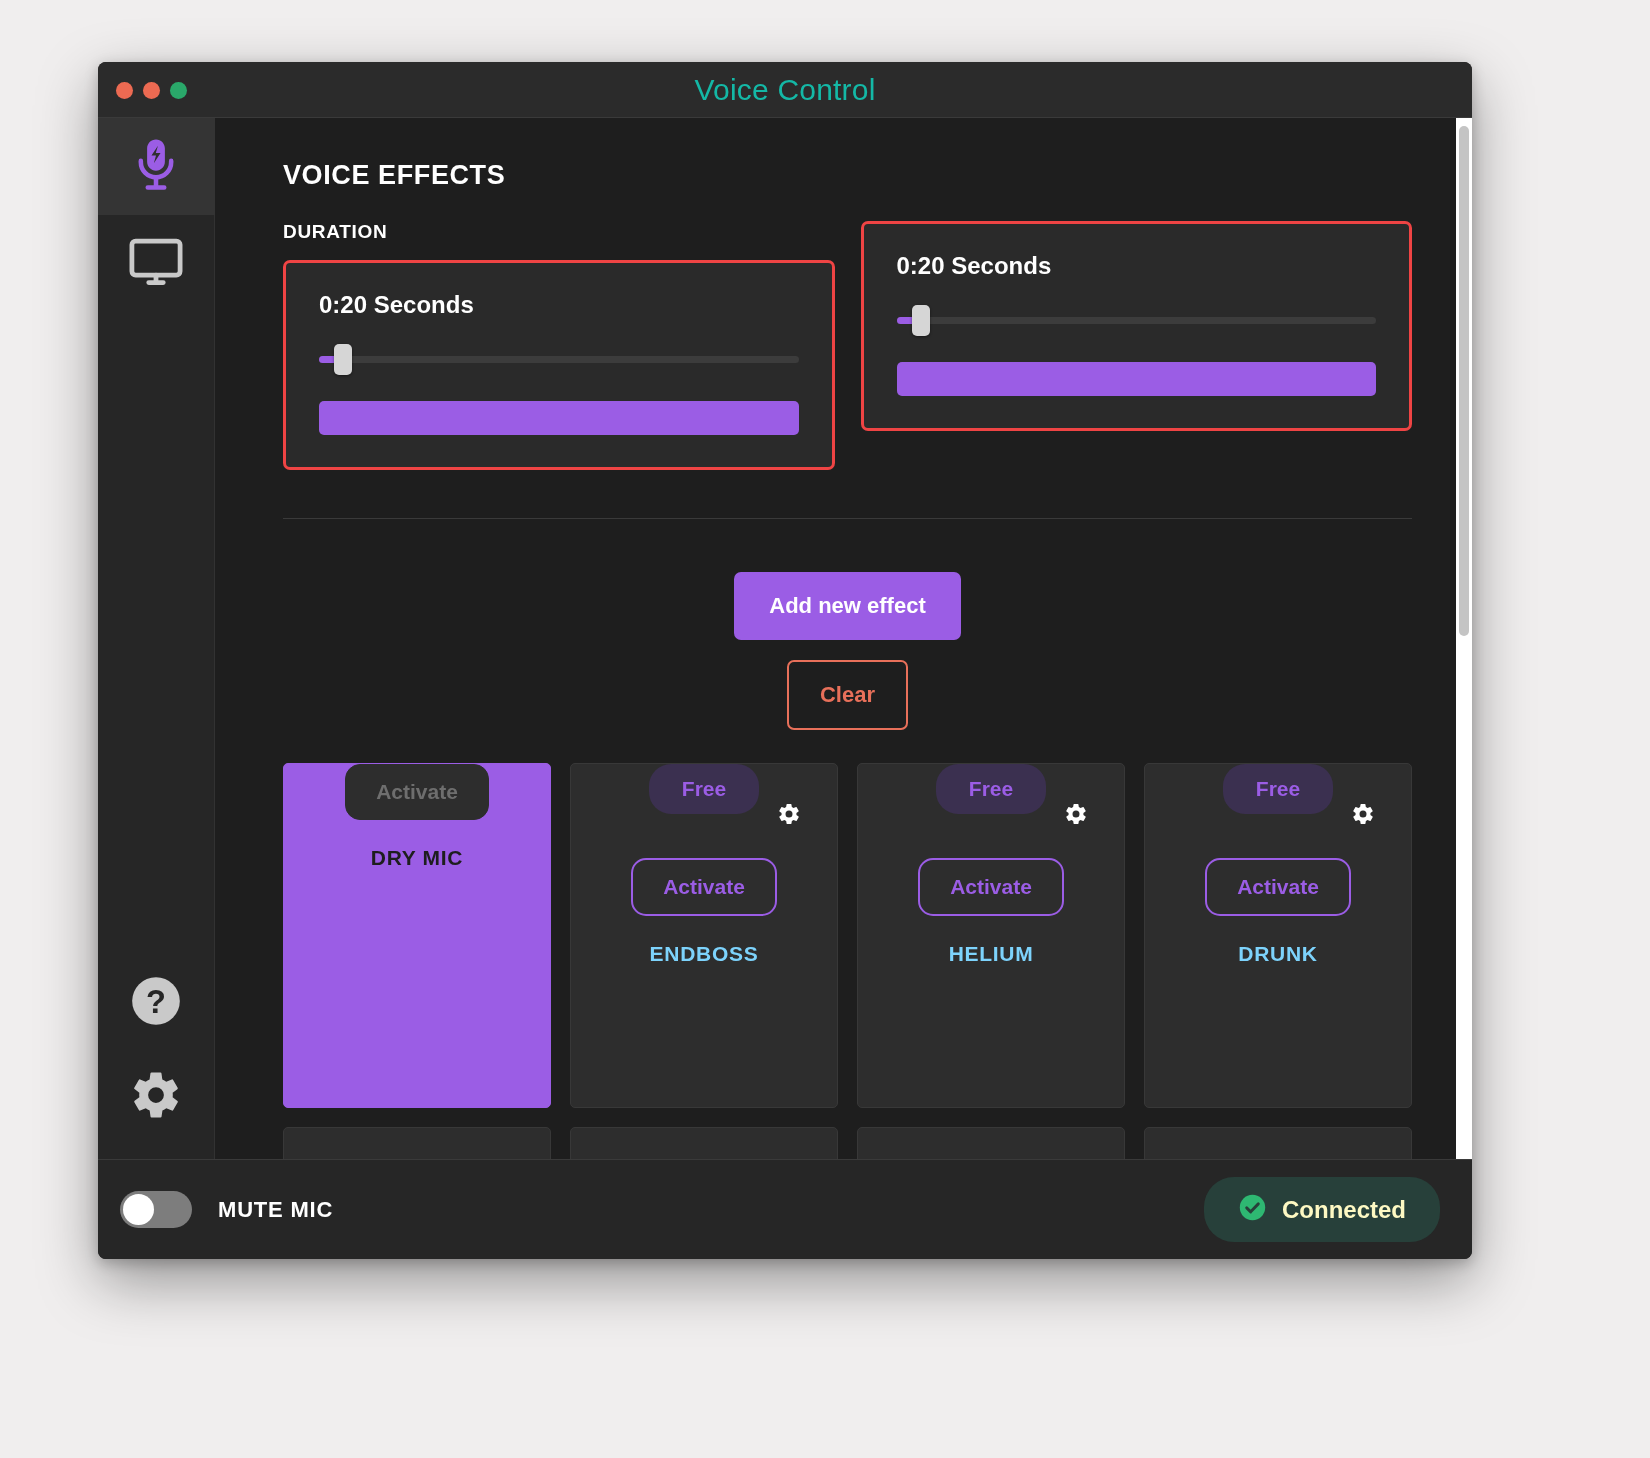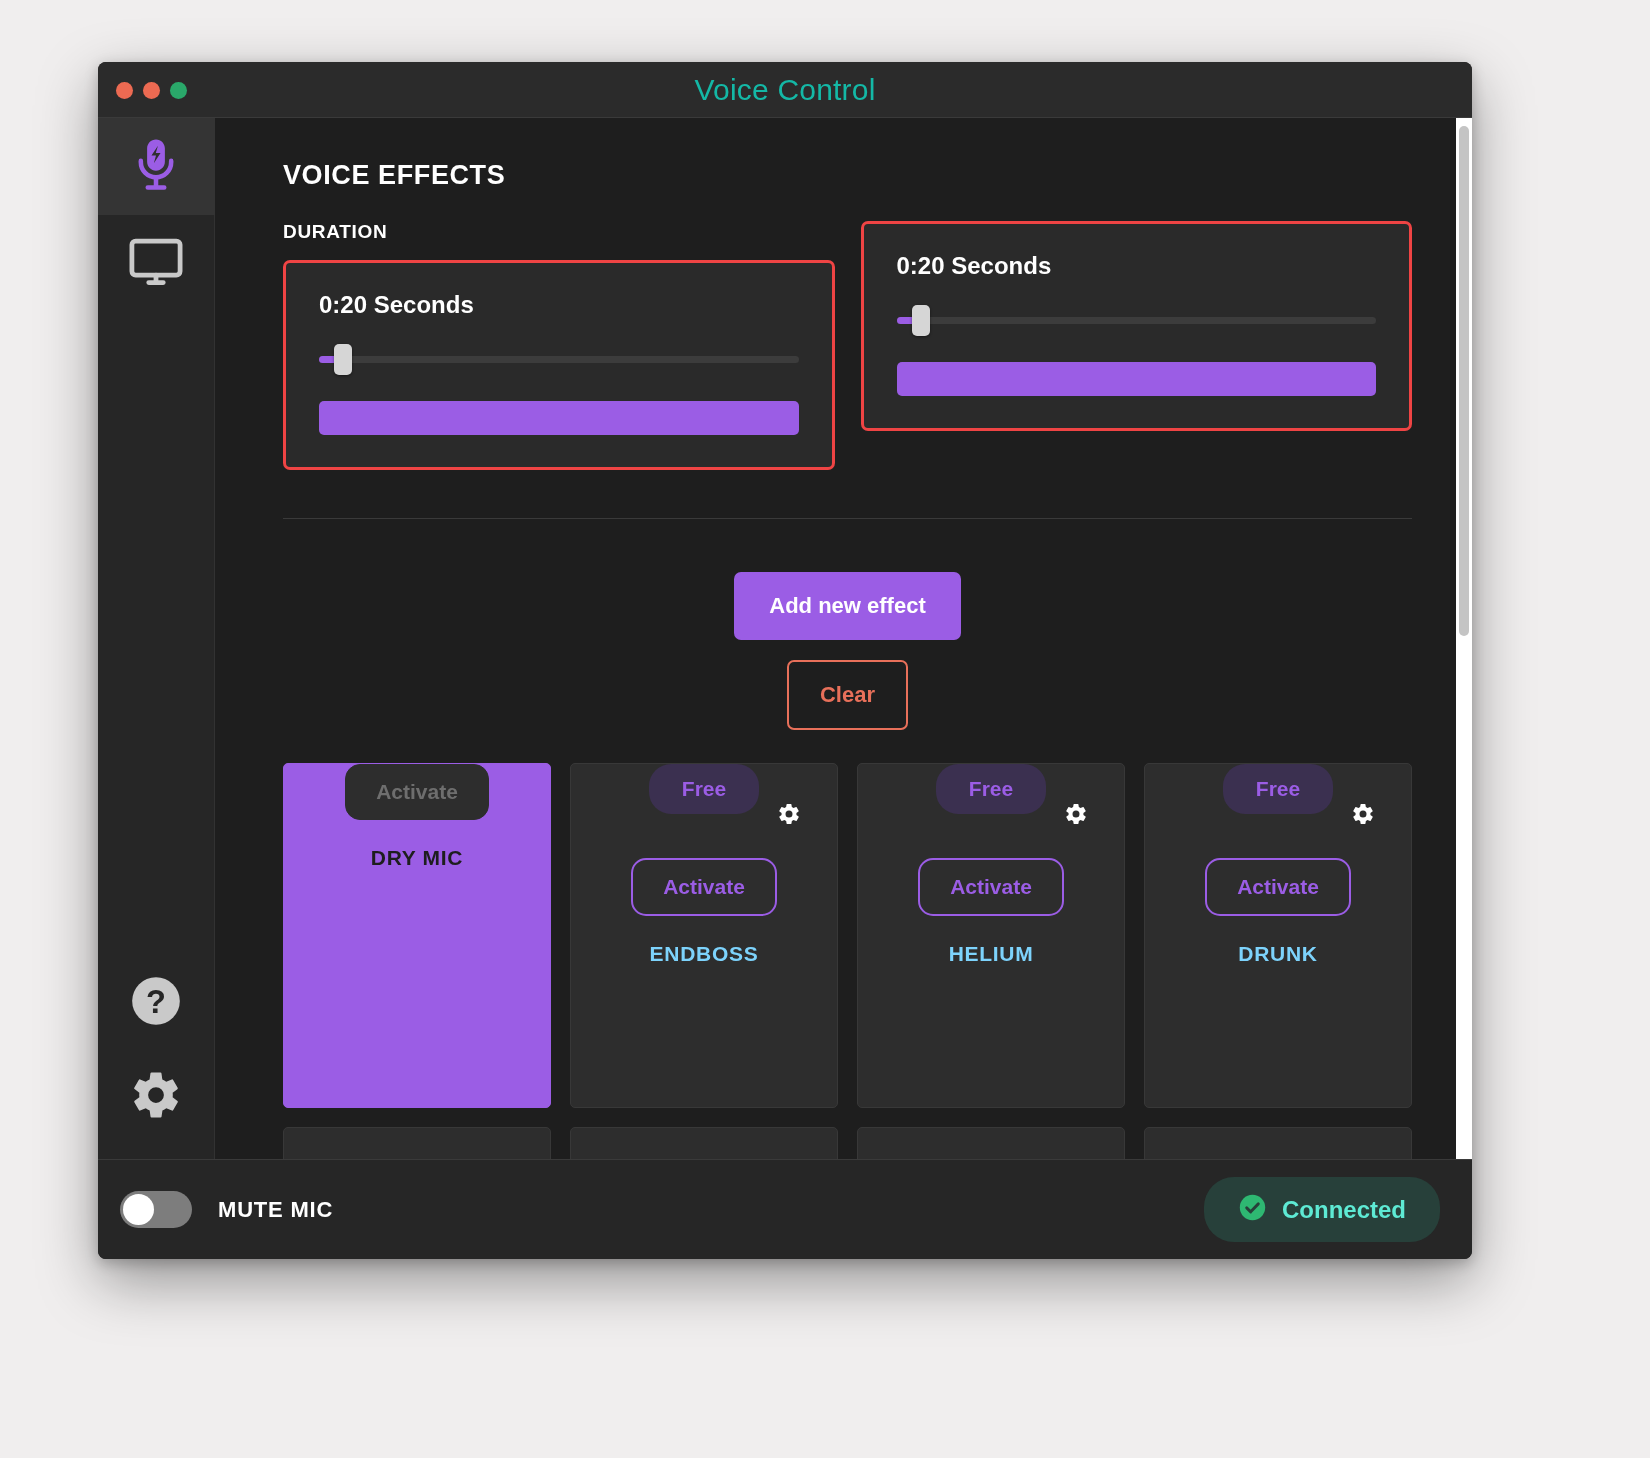--- a/index.html
+++ b/index.html
@@ -337,21 +337,21 @@
   .status-badge {
     margin-left: auto;
     background: #27403a;
     border-radius: 30px;
     padding: 16px 34px;
     display: flex;
     align-items: center;
     gap: 15px;
   }
   .status-text {
-    color: #5eead4;
+    color: #fef9c3;
     font-size: 24px;
     font-weight: bold;
   }
 </style>
 </head>
 <body>
 
 <div class="app-window">
 
   <div class="titlebar">

